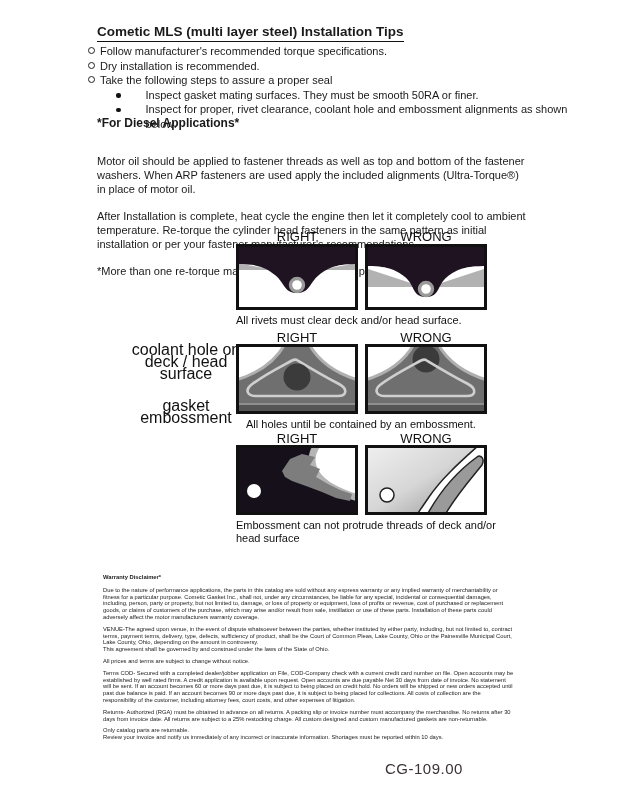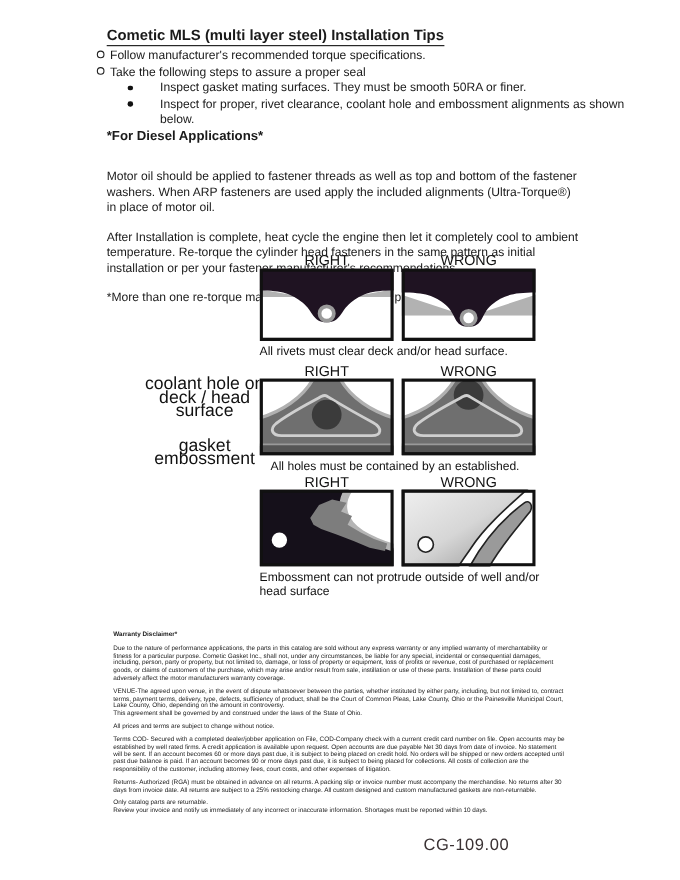--- a/index.html
+++ b/index.html
@@ -51,20 +51,24 @@
 <body>
 
 <div class="page">
 
   <div class="title">Cometic MLS (multi layer steel) Installation Tips</div>
 
   <div class="bullets">
     <div class="b-item">
       <span class="dot"></span>
       <span>Follow manufacturer's recommended torque specifications.</span>
+    </div>
+    <div class="b-item">
+      <span class="dot"></span>
+      <span>Dry installation is recommended.</span>
     </div>
     <div class="b-item">
       <span class="dot"></span>
       <span>Take the following steps to assure a proper seal</span>
     </div>
     <div class="sb-item">
       <span class="dot"></span>
       <span>Inspect gasket mating surfaces.  They must be smooth 50RA or finer.</span>
     </div>
     <div class="sb-item">
@@ -134,21 +138,21 @@
       <rect x="0" y="0" width="122" height="70" fill="#6f6f6f"></rect>
       <path d="M0,0 H49 C39,18 20,30 0,36 Z" fill="#ffffff" stroke="#b0b0b0" stroke-width="3"></path>
       <path d="M122,0 H73 C83,18 102,30 122,36 Z" fill="#ffffff" stroke="#b0b0b0" stroke-width="3"></path>
       <line x1="0" y1="60" x2="122" y2="60" stroke="#999999" stroke-width="1.5"></line>
       <rect x="0" y="61" width="122" height="9" fill="#555555"></rect>
       <circle cx="61" cy="15" r="13.5" fill="#3b3b3b"></circle>
       <path d="M61,16 C66,19 84,30 103,40 C112,45 111,52 102,52 L20,52 C11,52 9,46 15,41 C28,31 48,21 56,16.5 C58,15.5 59.5,15.2 61,16 Z" fill="none" stroke="#cfcfcf" stroke-width="2.6" stroke-linejoin="round"></path>
       <rect x="1.5" y="1.5" width="119" height="67" fill="none" stroke="#111111" stroke-width="3"></rect>
     </svg>
 
-    <div class="fig-caption">All holes must be contained by an established.</div>
+    <div class="fig-caption">All holes until be contained by an embossment.</div>
   </div>
 
   <div class="fig-row row3">
     <div class="fig-label lbl-right">RIGHT</div>
     <div class="fig-label lbl-wrong">WRONG</div>
 
     <svg class="panel panel-left" width="122" height="70" viewBox="0 0 122 70">
       <rect x="0" y="0" width="122" height="70" fill="#ffffff"></rect>
       <path d="M0,0 H81 C71,15 77,30 92,40 C102,46 112,50 122,53 V70 H0 Z" fill="#15101a"></path>
       <path d="M81,0 C71,15 77,30 92,40 C102,46 112,50 122,53" fill="none" stroke="#b5b5b5" stroke-width="7"></path>
@@ -165,21 +169,21 @@
           <stop offset="1" stop-color="#8f8f8f"></stop>
         </linearGradient>
       </defs>
       <rect x="0" y="0" width="122" height="70" fill="#ffffff"></rect>
       <path d="M0,0 H114 C94,18 76,34 64,52 C58,61 54,66 52,70 L0,70 Z" fill="url(#g3)" stroke="#222222" stroke-width="1.5"></path>
       <path d="M62,70 C74,48 90,28 112,12 C116,9 120,14 117,20 C104,36 90,52 80,70 Z" fill="#9a9a9a" stroke="#222222" stroke-width="1.5"></path>
       <circle cx="22" cy="50" r="7" fill="#ffffff" stroke="#222222" stroke-width="1.5"></circle>
       <rect x="1.5" y="1.5" width="119" height="67" fill="none" stroke="#111111" stroke-width="3"></rect>
     </svg>
 
-    <div class="fig-caption">Embossment can not protrude outside of well and/or head surface</div>
+    <div class="fig-caption">Embossment can not protrude threads of deck and/or head surface</div>
   </div>
 
   <div class="legal">
     <p class="lhead">Warranty Disclaimer*</p>
     <p>Due to the nature of performance applications, the parts in this catalog are sold without any express warranty or any implied warranty of merchantability or fitness for a particular purpose.  Cometic Gasket Inc., shall not, under any circumstances, be liable for any special, incidental or consequential damages, including, person, party or property, but not limited to, damage, or loss of property or equipment, loss of profits or revenue, cost of purchased or replacement goods, or claims of customers of the purchase, which may arise and/or result from sale, instillation or use of these parts.  Installation of these parts could adversely affect the motor manufacturers warranty coverage.</p>
     <p>VENUE-The agreed upon venue, in the event of dispute whatsoever between the parties, whether instituted by either party, including, but not limited to, contract terms, payment terms, delivery, type, defects, sufficiency of product, shall be the Court of Common Pleas, Lake County, Ohio or the Painesville Municipal Court, Lake County, Ohio, depending on the amount in controversy.
 This agreement shall be governed by and construed under the laws of the State of Ohio.</p>
     <p>All prices and terms are subject to change without notice.</p>
     <p>Terms COD- Secured with a completed dealer/jobber application on File, COD-Company check with a current credit card number on file.  Open accounts may be established by well rated firms.  A credit application is available upon request.  Open accounts are due payable Net 30 days from date of invoice.  No statement will be sent.  If an account becomes 60 or more days past due, it is subject to being placed on credit hold.  No orders will be shipped or new orders accepted until past due balance is paid.  If an account becomes 90 or more days past due, it is subject to being placed for collections.  All costs of collection are the responsibility of the customer, including attorney fees, court costs, and other expenses of litigation.</p>
     <p>Returns- Authorized (RGA) must be obtained in advance on all returns.  A packing slip or invoice number must accompany the merchandise.  No returns after 30 days from invoice date.  All returns are subject to a 25% restocking charge.  All custom designed and custom manufactured gaskets are non-returnable.</p>

